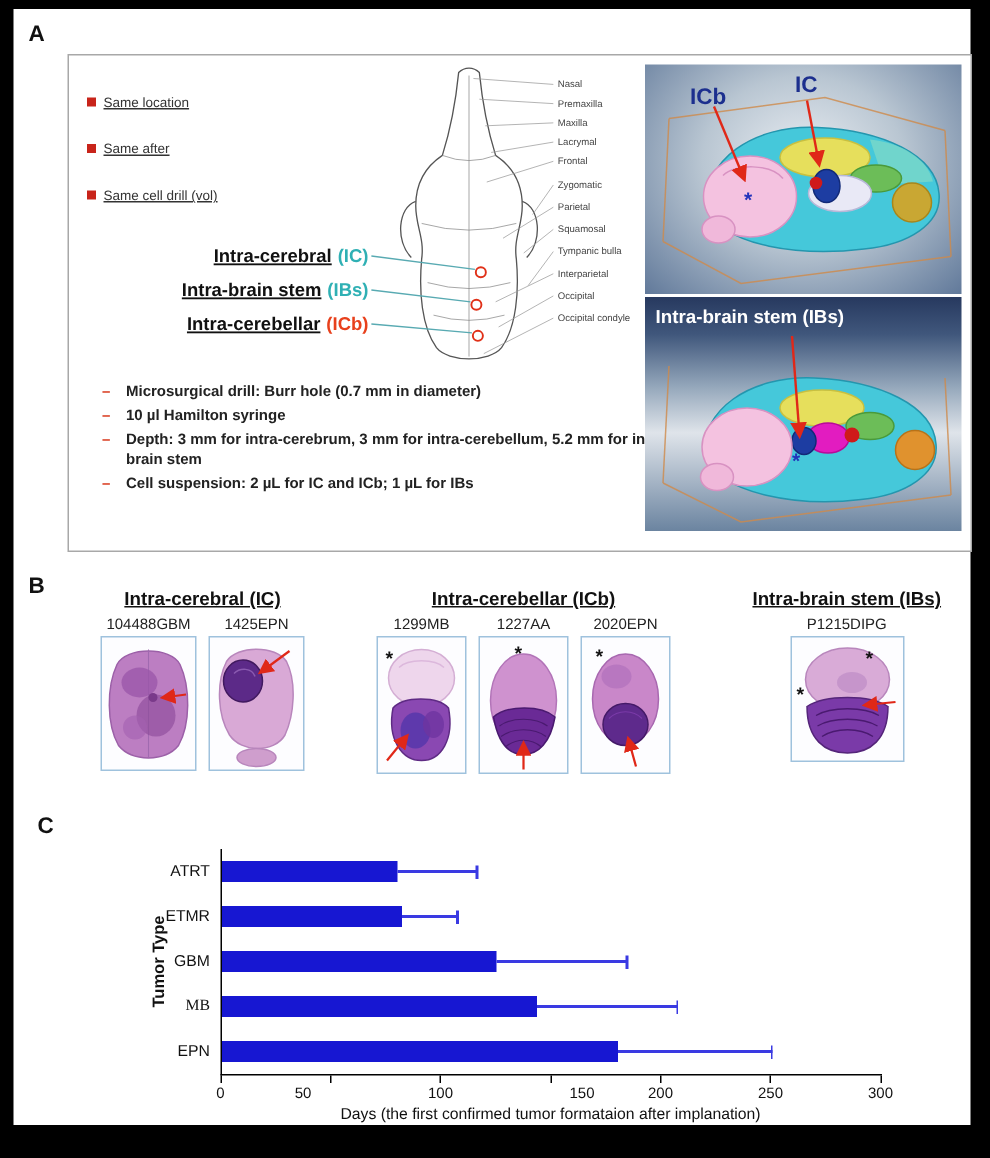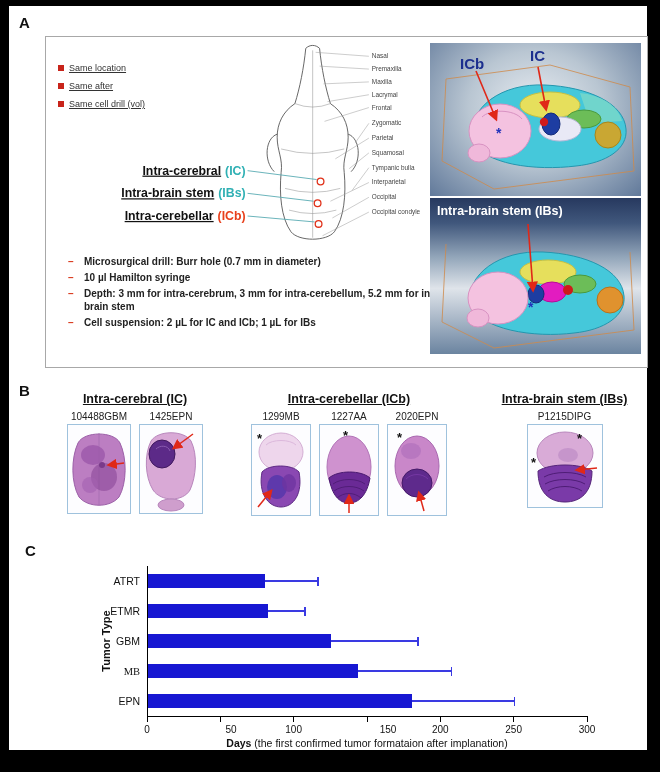--- a/index.html
+++ b/index.html
@@ -3,21 +3,21 @@
 <meta charset="utf-8">
 <style>
   html,body{margin:0;padding:0;background:#000;}
   body{width:660px;height:772px;position:relative;overflow:hidden;
        font-family:"Liberation Sans","DejaVu Sans",sans-serif;}
   .inner{position:absolute;left:9px;top:6px;width:638px;height:744px;background:#fff;}
   .abs{position:absolute;}
   .panel-label{position:absolute;font-weight:bold;font-size:15px;color:#111;}
   
   .abox{position:absolute;border:1px solid #a8a8a8;background:#fff;}
-  .legend-item{display:flex;align-items:center;gap:5px;margin-bottom:8px;}
+  .legend-item{display:flex;align-items:center;gap:5px;margin-bottom:21px;}
   .red-sq{width:6px;height:6px;background:#c8241a;flex:0 0 auto;}
   .legend-text{font-size:9px;color:#333;text-decoration:underline;}
   .notes{font-size:10px;font-weight:bold;color:#222;}
   .note-item{display:flex;gap:7px;margin-bottom:3px;line-height:1.3;}
   .note-dash{color:#d93a1d;flex:0 0 9px;}
   .brain-panel{position:absolute;overflow:hidden;}
   .brain-top-bg{background:radial-gradient(ellipse at 50% 42%, #e9edf2 0%, #b9c6d2 45%, #61799a 100%);}
   .brain-bot-bg{background:linear-gradient(180deg,#27395f 0%,#40577c 16%,#93a6ba 38%,#dfe4ea 58%,#6b84a0 100%);}
   
   .bgroup{position:absolute;display:flex;flex-direction:column;align-items:center;}
@@ -326,28 +326,28 @@
         <div class="errline" style="top: 104.4px; left: 209.733px; width: 93.8667px; background: rgb(58, 58, 226);"></div>
         <div class="errcap" style="top: 100.5px; left: 302.85px; height: 9px; background: rgb(58, 58, 226);"></div>
         <div class="bar" style="top: 128px; width: 264px; height: 14px; background: rgb(23, 23, 210);"></div>
         <div class="errline" style="top: 134.4px; left: 264px; width: 102.667px; background: rgb(58, 58, 226);"></div>
         <div class="errcap" style="top: 130.5px; left: 365.917px; height: 9px; background: rgb(58, 58, 226);"></div>
       </div>
     <div id="ticks" class="abs" style="left:78px;top:161px;width:440px;height:22px">
         <div class="tick" style="left: -0.5px; top: 0px;"></div>
         <div class="ticklab" style="left: 0px; top: 7px;">0</div>
         <div class="tick" style="left: 72.8333px; top: 0px;"></div>
-        <div class="ticklab" style="left: 84px; top: 7px;">50</div>
+        <div class="ticklab" style="left: 55px; top: 7px;">50</div>
         <div class="tick" style="left: 146.167px; top: 0px;"></div>
         <div class="ticklab" style="left: 146.667px; top: 7px;">100</div>
         <div class="tick" style="left: 219.5px; top: 0px;"></div>
         <div class="ticklab" style="left: 220px; top: 7px; margin-left: 21px;">150</div>
         <div class="tick" style="left: 292.833px; top: 0px;"></div>
         <div class="ticklab" style="left: 293.333px; top: 7px;">200</div>
         <div class="tick" style="left: 366.167px; top: 0px;"></div>
         <div class="ticklab" style="left: 366.667px; top: 7px;">250</div>
         <div class="tick" style="left: 439.5px; top: 0px;"></div>
         <div class="ticklab" style="left: 440px; top: 7px;">300</div>
       </div>
-    <div class="xlab" style="left:78px;top:181px;width:440px"><span style="font-weight:bold">Days</span><span> (the first confirmed tumor formataion after implanation)</span></div>
+    <div class="xlab" style="left:78px;top:181px;width:440px"><span style="font-weight:normal">Days</span><span> (the first confirmed tumor formataion after implanation)</span></div>
   </div>
 
 </div>
 
 </body></html>

